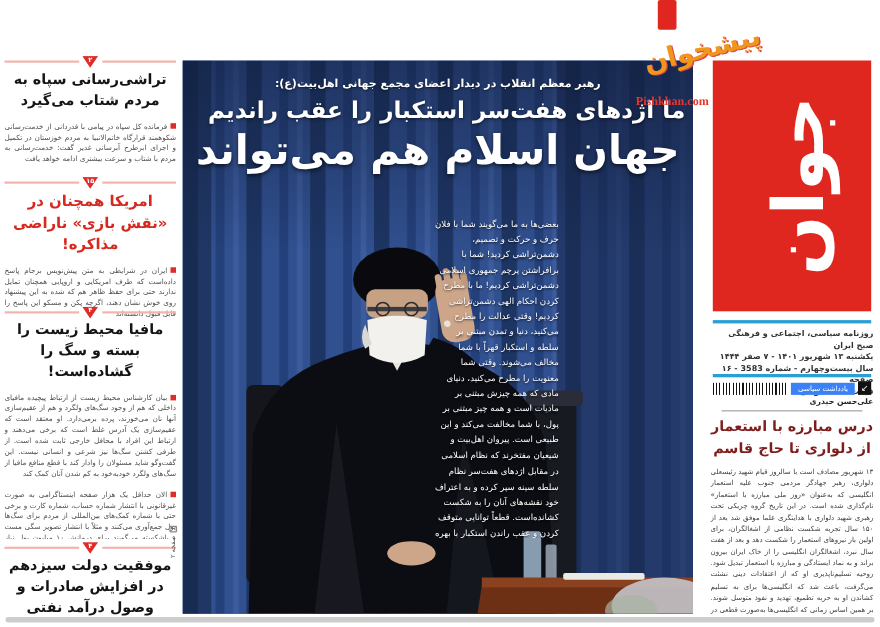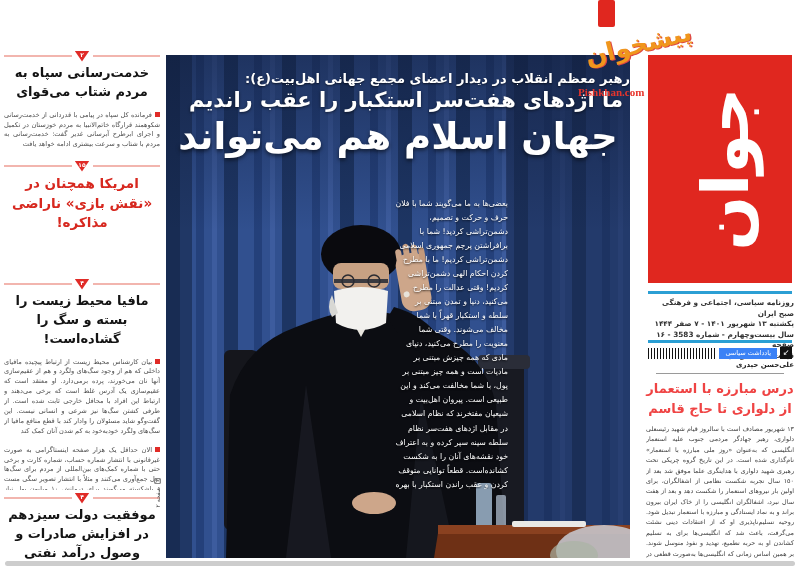--- a/index.html
+++ b/index.html
@@ -14,21 +14,21 @@
   .tri { position:relative; width:15px; height:11px; background:#e02b27; clip-path:polygon(0 0,100% 0,50% 100%); flex:0 0 auto; }
   .tri i { position:absolute; top:0; left:0; right:0; font-style:normal; color:#fff; font-size:6px; line-height:8px; font-weight:bold; }
   .brief h3 { font-size:13px; line-height:1.45; font-weight:bold; color:#141414; }
   .brief h3.red { color:#d7281f; font-size:13.5px; }
   .brief p { margin-top:9px; font-size:6.6px; line-height:1.5; color:#4f4f4f; text-align:justify; direction:rtl; }
   .bullet { display:inline-block; width:5px; height:5px; background:#e02b27; margin-left:3px; vertical-align:middle; }
 
   
   .photo { position:absolute; left:166px; top:55px; width:464px; height:503px; overflow:hidden; background:#27417c; }
   .photo svg.bg { position:absolute; inset:0; }
-  .kicker { position:absolute; top:16px; left:0; right:0; text-align:right; color:#fff; font-size:13px; font-weight:bold; text-shadow:0 1px 2px rgba(0,0,0,.6); }
+  .kicker { position:absolute; top:16px; left:0; right:0; text-align:center; color:#fff; font-size:10px; font-weight:bold; text-shadow:0 1px 2px rgba(0,0,0,.6); }
   .head1 { position:absolute; top:33px; left:16px; right:0; text-align:center; color:#fff; font-size:21px; font-weight:bold; text-shadow:0 1px 3px rgba(0,0,0,.6); }
   .head2 { position:absolute; top:60px; left:0; right:0; text-align:center; color:#fff; font-size:37px; font-weight:bold; letter-spacing:-1px; text-shadow:0 2px 4px rgba(0,0,0,.6); }
   .quote { position:absolute; left:228px; top:142px; width:114px; height:292px; color:#fff; font-size:7.8px; line-height:1.8; text-align:right; direction:rtl; text-shadow:0 1px 2px rgba(0,0,0,.75); overflow:hidden; }
 
   
   .credit { position:absolute; left:150px; top:478px; height:84px; width:14px; display:flex; flex-direction:column; align-items:center; }
   .credit .cam { width:7px; height:6px; border:1px solid #8a8a8a; border-radius:1px; margin-bottom:3px; }
   .credit span { writing-mode:vertical-rl; transform:rotate(180deg); font-size:6px; color:#555; letter-spacing:.5px; }
 
   
@@ -38,52 +38,53 @@
   .wm .en { position:absolute; left:0px; top:86px; font-size:11px; font-weight:bold; color:#e8352c; direction:ltr; font-family:Liberation Serif, serif; }
   .logo { position:absolute; left:648px; top:55px; width:144px; height:228px; background:#e0271f; }
   .blue-line { position:absolute; left:648px; width:144px; height:3px; background:#2b9fd4; }
   .pubinfo { position:absolute; left:646px; top:298px; width:148px; text-align:right; font-size:7.3px; font-weight:bold; color:#333; line-height:1.45; }
   .noterow { position:absolute; left:648px; top:347px; width:144px; height:12px; display:flex; flex-direction:row; align-items:center; gap:3px; direction:rtl; }
   .arrowsq { width:12px; height:12px; background:#111; color:#fff; font-size:8px; line-height:12px; text-align:center; flex:0 0 auto; }
   .badge { background:#3b82f6; color:#fff; font-size:6.5px; font-weight:normal; line-height:11px; padding:0 6px; white-space:nowrap; flex:0 0 auto; }
   .barcode { flex:1; height:11px; background:repeating-linear-gradient(90deg,#111 0 1px,#fff 1px 3px); }
   .author { position:absolute; left:646px; top:361px; width:148px; text-align:right; font-size:7px; font-weight:bold; color:#222; }
   .rule { position:absolute; left:656px; top:373px; width:128px; height:1px; background:#9a9a9a; }
-  .note-head { position:absolute; left:646px; top:379px; width:148px; text-align:center; font-size:13px; font-weight:bold; line-height:1.5; color:#ef4444; }
+  .note-head { position:absolute; left:646px; top:379px; width:148px; text-align:center; font-size:13px; font-weight:bold; line-height:1.5; color:#7f1d1d; }
   .note-body { position:absolute; left:646px; top:424px; width:148px; height:136px; font-size:6.4px; line-height:1.62; color:#3d3d3d; text-align:justify; direction:rtl; overflow:hidden; }
 
   
   .bottom-bar { position:absolute; left:5px; top:561px; width:790px; height:5px; background:#cdcdcd; border-radius:3px; }
 </style>
 </head>
 <body>
 
 <div class="page">
 
   <div class="brief" style="top:50px;">
     <div class="marker">
       <span class="mline"></span>
       <span class="tri">
           <i>۲</i>
         </span>
       <span class="mline"></span>
     </div>
-    <h3>خدمت‌رسانی سپاه به مردم شتاب می‌قوای</h3>
+    <h3>تراشی‌رسانی سپاه به مردم شتاب می‌گیرد</h3>
     <p><span class="bullet"></span><span>فرمانده کل سپاه در پیامی با قدردانی از خدمت‌رسانی شکوهمند قرارگاه خاتم‌الانبیا به مردم خوزستان در تکمیل و اجرای ابرطرح آبرسانی غدیر گفت: خدمت‌رسانی به مردم با شتاب و سرعت بیشتری ادامه خواهد یافت</span></p>
   </div>
 
   <div class="brief" style="top:160px;">
     <div class="marker">
       <span class="mline"></span>
       <span class="tri">
           <i>۱۵</i>
         </span>
       <span class="mline"></span>
     </div>
     <h3 class="red">امریکا همچنان در «نقش بازی» ناراضی مذاکره!</h3>
+    <p><span class="bullet"></span><span>ایران در شرایطی به متن پیش‌نویس برجام پاسخ داده‌است که طرف امریکایی و اروپایی همچنان تمایل ندارند حتی برای حفظ ظاهر هم که شده به این پیشنهاد روی خوش نشان دهند، اگرچه پکن و مسکو این پاسخ را قابل قبول دانسته‌اند</span></p>
   </div>
 
   <div class="brief" style="top:278px;height:212px;overflow:hidden;">
     <div class="marker">
       <span class="mline"></span>
       <span class="tri">
           <i>۴</i>
         </span>
       <span class="mline"></span>
     </div>

